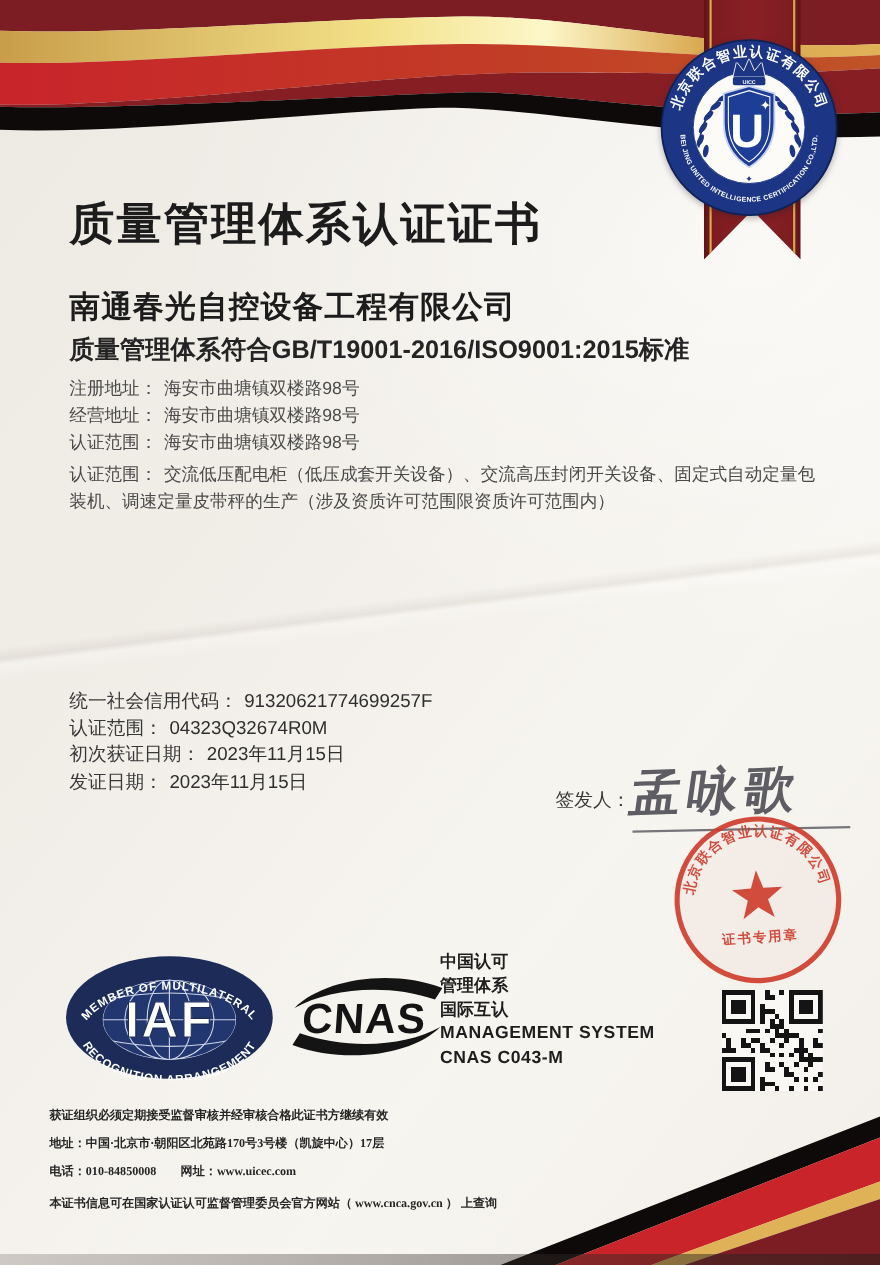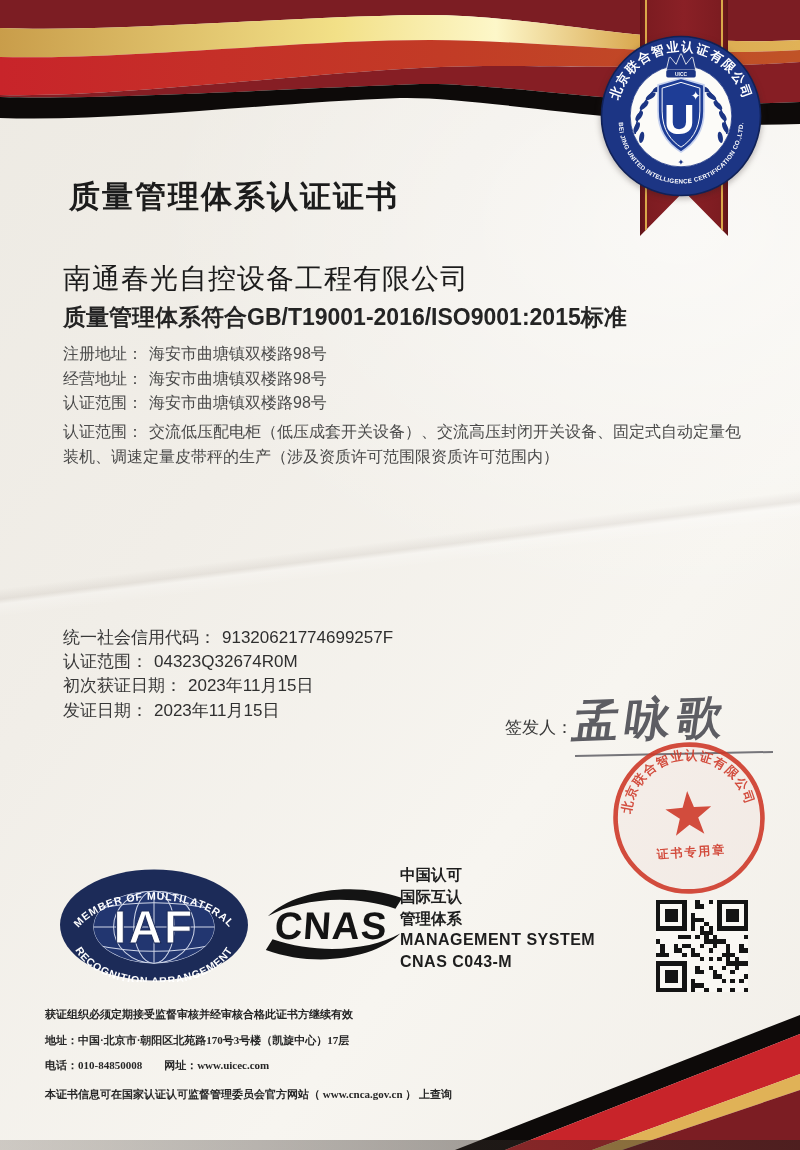--- a/index.html
+++ b/index.html
@@ -12,22 +12,22 @@
   
   #top-banner{left:0;top:0;width:800px;height:132px;}
   
   #ribbon{left:640px;top:0;width:88px;height:236px;
     background:linear-gradient(90deg,#5f1317 0%,#7d1c21 10%,#8a2026 50%,#7d1c21 90%,#5f1317 100%);
     clip-path:polygon(0 0,100% 0,100% 100%,50% 81%,0 100%);}
   #ribbon .pin{position:absolute;top:0;bottom:0;width:2px;background:#d9a849;}
   
   #badge{left:599px;top:34px;width:164px;height:164px;filter:drop-shadow(0 2px 3px rgba(40,30,30,.35));}
   
-  #cert-title{left:69px;top:176px;font-size:31px;font-weight:bold;color:#1c1c1c;letter-spacing:2px;}
-  #company-name{left:63px;top:260px;font-size:28px;font-weight:normal;color:#1c1c1c;letter-spacing:1px;}
+  #cert-title{left:63px;top:176px;font-size:41px;font-weight:bold;color:#1c1c1c;letter-spacing:2px;}
+  #company-name{left:63px;top:260px;font-size:28px;font-weight:bold;color:#1c1c1c;letter-spacing:1px;}
   #standard-line{left:63px;top:302px;font-size:23px;font-weight:bold;color:#242424;}
   
   #addresses{left:63px;top:342px;font-size:16px;line-height:24.5px;color:#4a4a4a;}
   #scope{left:63px;top:419px;width:690px;font-size:16px;line-height:25px;color:#4a4a4a;}
   .lbl{margin-right:6px;}
   
   #details{left:63px;top:626px;font-size:17px;line-height:24.2px;color:#383838;}
   #details .detail-value{color:#2f2f2f;}
   
   #issuer-label{left:505px;top:716px;font-size:17px;color:#3a3a3a;}
@@ -209,22 +209,22 @@
   </svg>
 
   <svg id="cnas-logo" class="abs" viewBox="0 0 150 80">
     <path d="M6,32 C32,6 94,-6 146,13 L139,24 C92,8 38,14 6,32 Z" fill="#141414"></path>
     <path d="M144,50 C118,76 56,86 4,67 L11,56 C58,72 112,68 144,50 Z" fill="#141414"></path>
     <text x="75" y="56" font-size="40" font-weight="bold" fill="#141414" text-anchor="middle" transform="skewX(-4)" letter-spacing="1">CNAS</text>
   </svg>
 
   <div id="accreditation" class="abs">
     <div>中国认可</div>
+    <div>管理体系</div>
     <div>国际互认</div>
-    <div>管理体系</div>
     <div class="en">MANAGEMENT SYSTEM</div>
     <div class="en">CNAS C043-M</div>
   </div>
 
   <svg id="qr-code" class="abs" viewBox="0 0 21 21" shape-rendering="crispEdges">
       <rect x="0" y="0" width="21" height="21" fill="#faf8f4"></rect>
       <rect x="0" y="0" width="1" height="1" fill="#141414"></rect>
       <rect x="1" y="0" width="1" height="1" fill="#141414"></rect>
       <rect x="2" y="0" width="1" height="1" fill="#141414"></rect>
       <rect x="3" y="0" width="1" height="1" fill="#141414"></rect>

